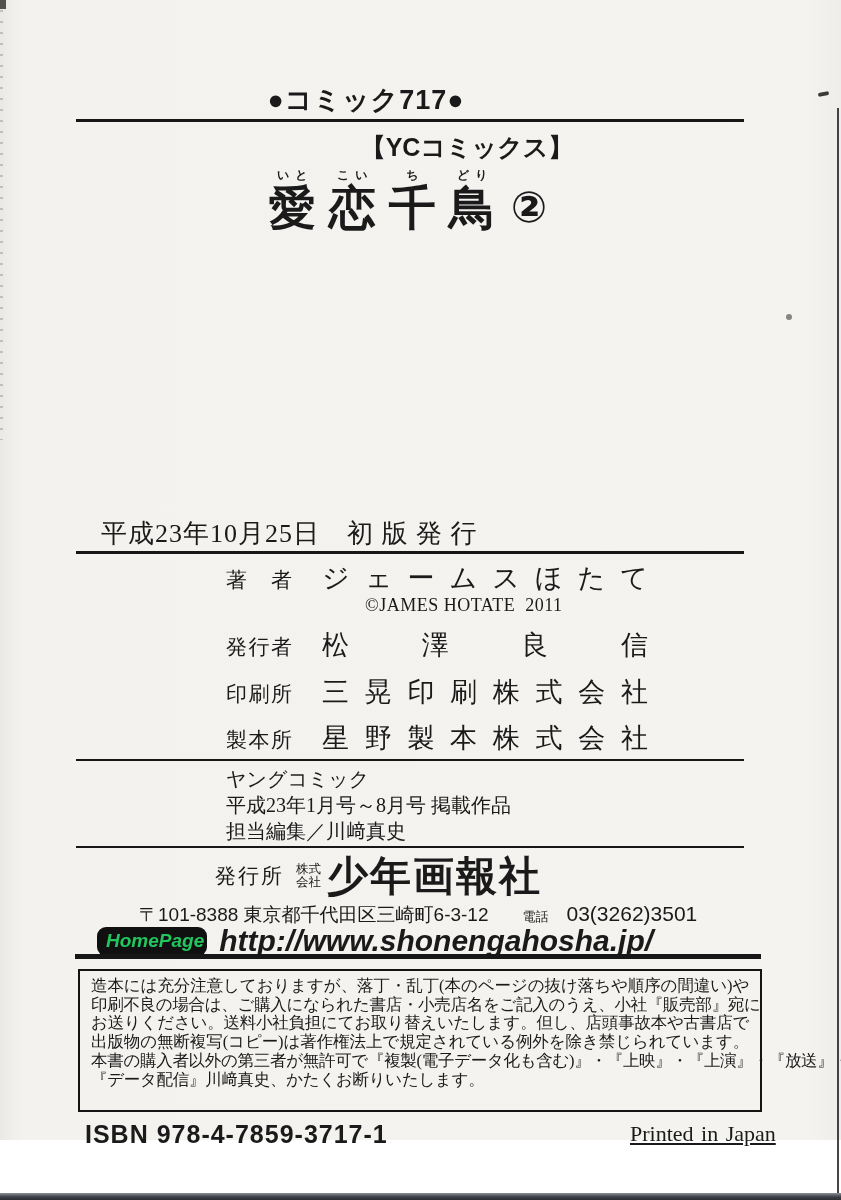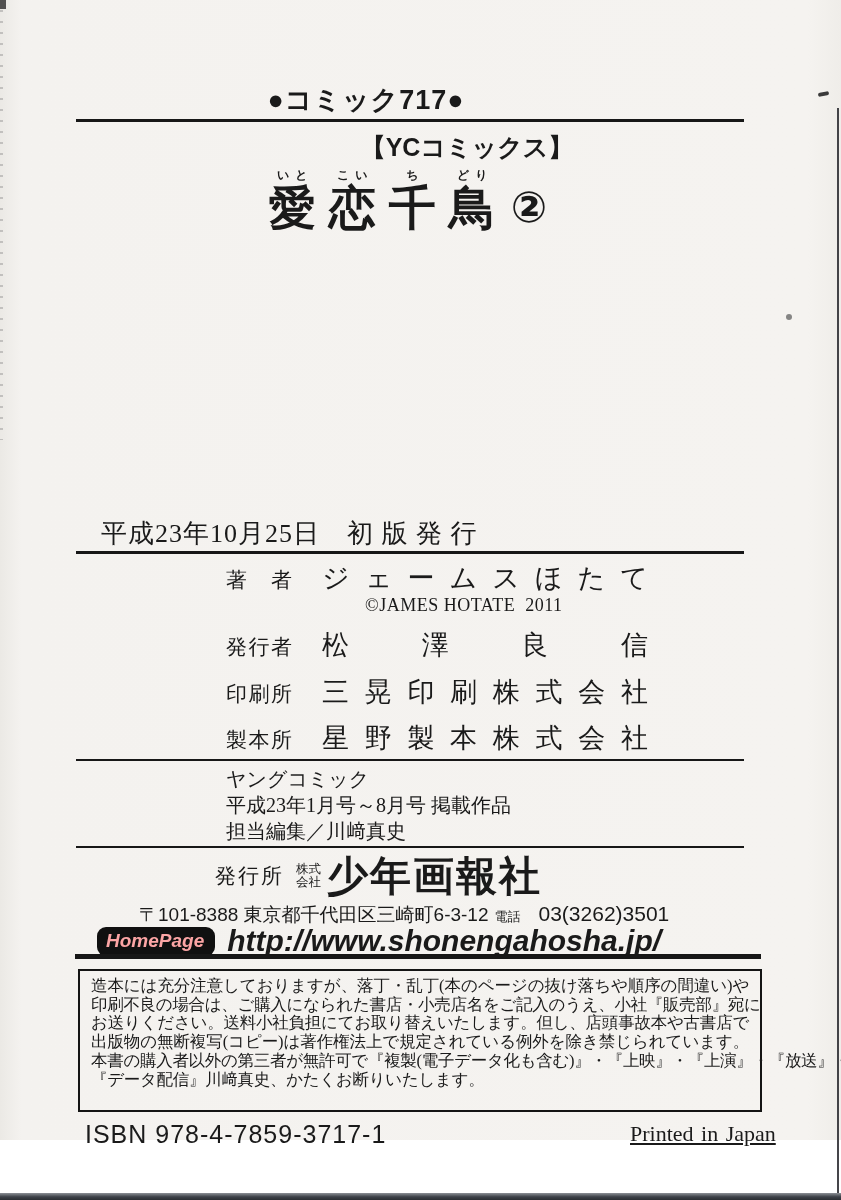--- a/index.html
+++ b/index.html
@@ -39,37 +39,37 @@
 
   
   .mag{top:766px;left:226px;font-size:20px;line-height:26px;}
 
   
   .pub-row{top:851px;left:215px;display:flex;align-items:center;height:50px;}
   .pub-label{font-size:21px;letter-spacing:2px;}
   .corp{margin-left:12px;font-size:12.5px;line-height:13.5px;text-align:center;}
   .pub-name{margin-left:6px;font-size:41px;font-weight:bold;letter-spacing:2px;}
   .addr-row{top:902px;left:139px;display:flex;align-items:baseline;font-size:19px;}
-  .tel-label{font-size:13px;margin-left:6px;}
+  .tel-label{font-size:13px;margin-left:34px;}
   .tel-num{font-size:21px;margin-left:18px;}
 
   
   .hp-row{top:924px;left:97px;display:flex;align-items:center;gap:12px;}
-  .hp-badge{background:#101010;color:#fca5a5;font-style:italic;font-weight:bold;font-size:19px;
-            padding:4px 11px 6px 9px;border-radius:9px;line-height:1;}
+  .hp-badge{background:#101010;color:#22c55e;font-style:italic;font-weight:bold;font-size:19px;
+            padding:4px 3px 6px 9px;border-radius:9px;line-height:1;}
   .hp-url{font-weight:bold;font-style:italic;font-size:30px;letter-spacing:0;}
 
   
   .legal{top:969px;left:78px;width:684px;height:143px;border:2.5px solid #141414;
          box-sizing:border-box;padding:6px 10px 16px 11px;}
   .legal-line{font-size:16.5px;line-height:18.7px;white-space:nowrap;letter-spacing:-.3px;}
   .legal-line.full{width:658px;text-align:justify;text-align-last:justify;}
 
   
-  .isbn{top:1120px;left:85px;font-size:25px;letter-spacing:1px;}
+  .isbn{top:1120px;left:85px;font-size:25px;letter-spacing:1px;font-weight:bold;}
   .printed{top:1121px;left:630px;font-size:22px;word-spacing:2px;text-decoration:underline;}
 
   
   .scan-right{position:absolute;left:837px;top:108px;width:2px;height:1092px;background:#24242a;opacity:.85;}
   .speck-a{position:absolute;left:818px;top:92px;width:11px;height:4px;background:#3a3a3a;border-radius:2px;transform:rotate(-10deg);}
   .speck-b{position:absolute;left:786px;top:314px;width:6px;height:6px;background:#555;border-radius:50%;opacity:.7;}
   .corner-mark{position:absolute;left:0;top:0;width:6px;height:9px;background:#2c2c2c;opacity:.8;}
   .left-noise{position:absolute;left:0;top:10px;width:3px;height:430px;opacity:.45;
     background:repeating-linear-gradient(180deg,rgba(50,50,55,.5) 0 2px,transparent 2px 11px);}
   .bottom-band{position:absolute;left:0;top:1193px;width:841px;height:7px;

